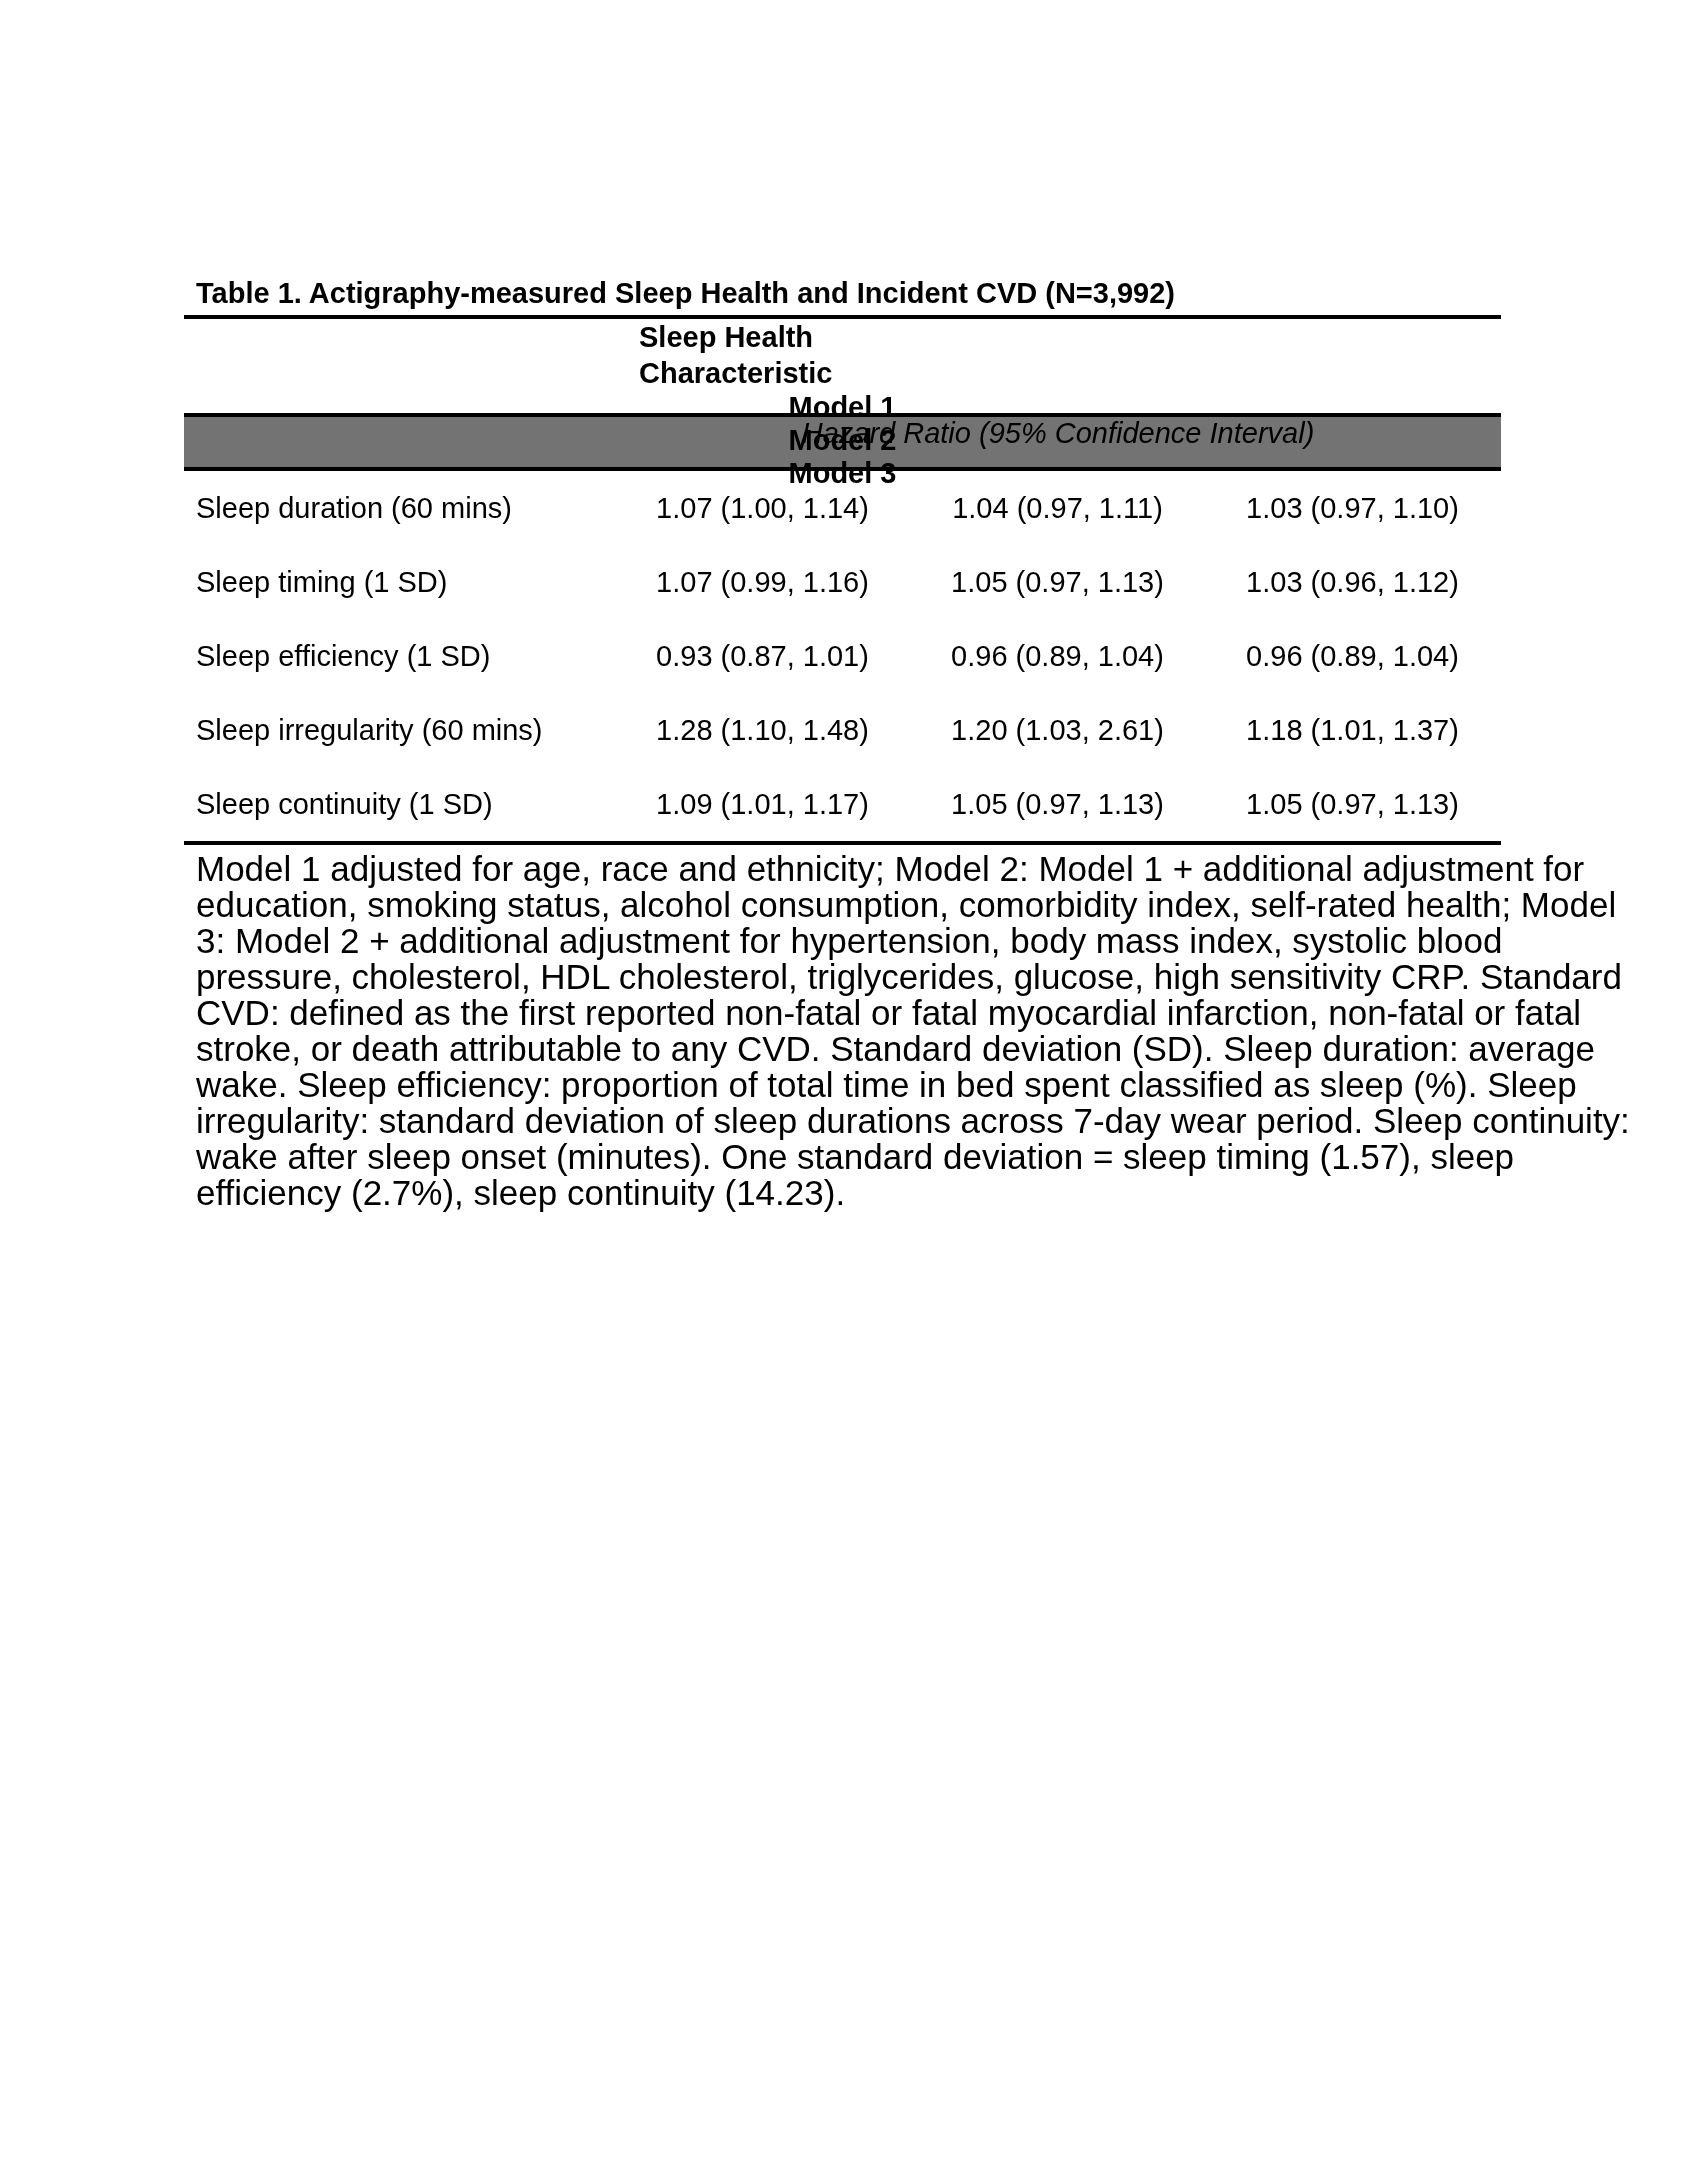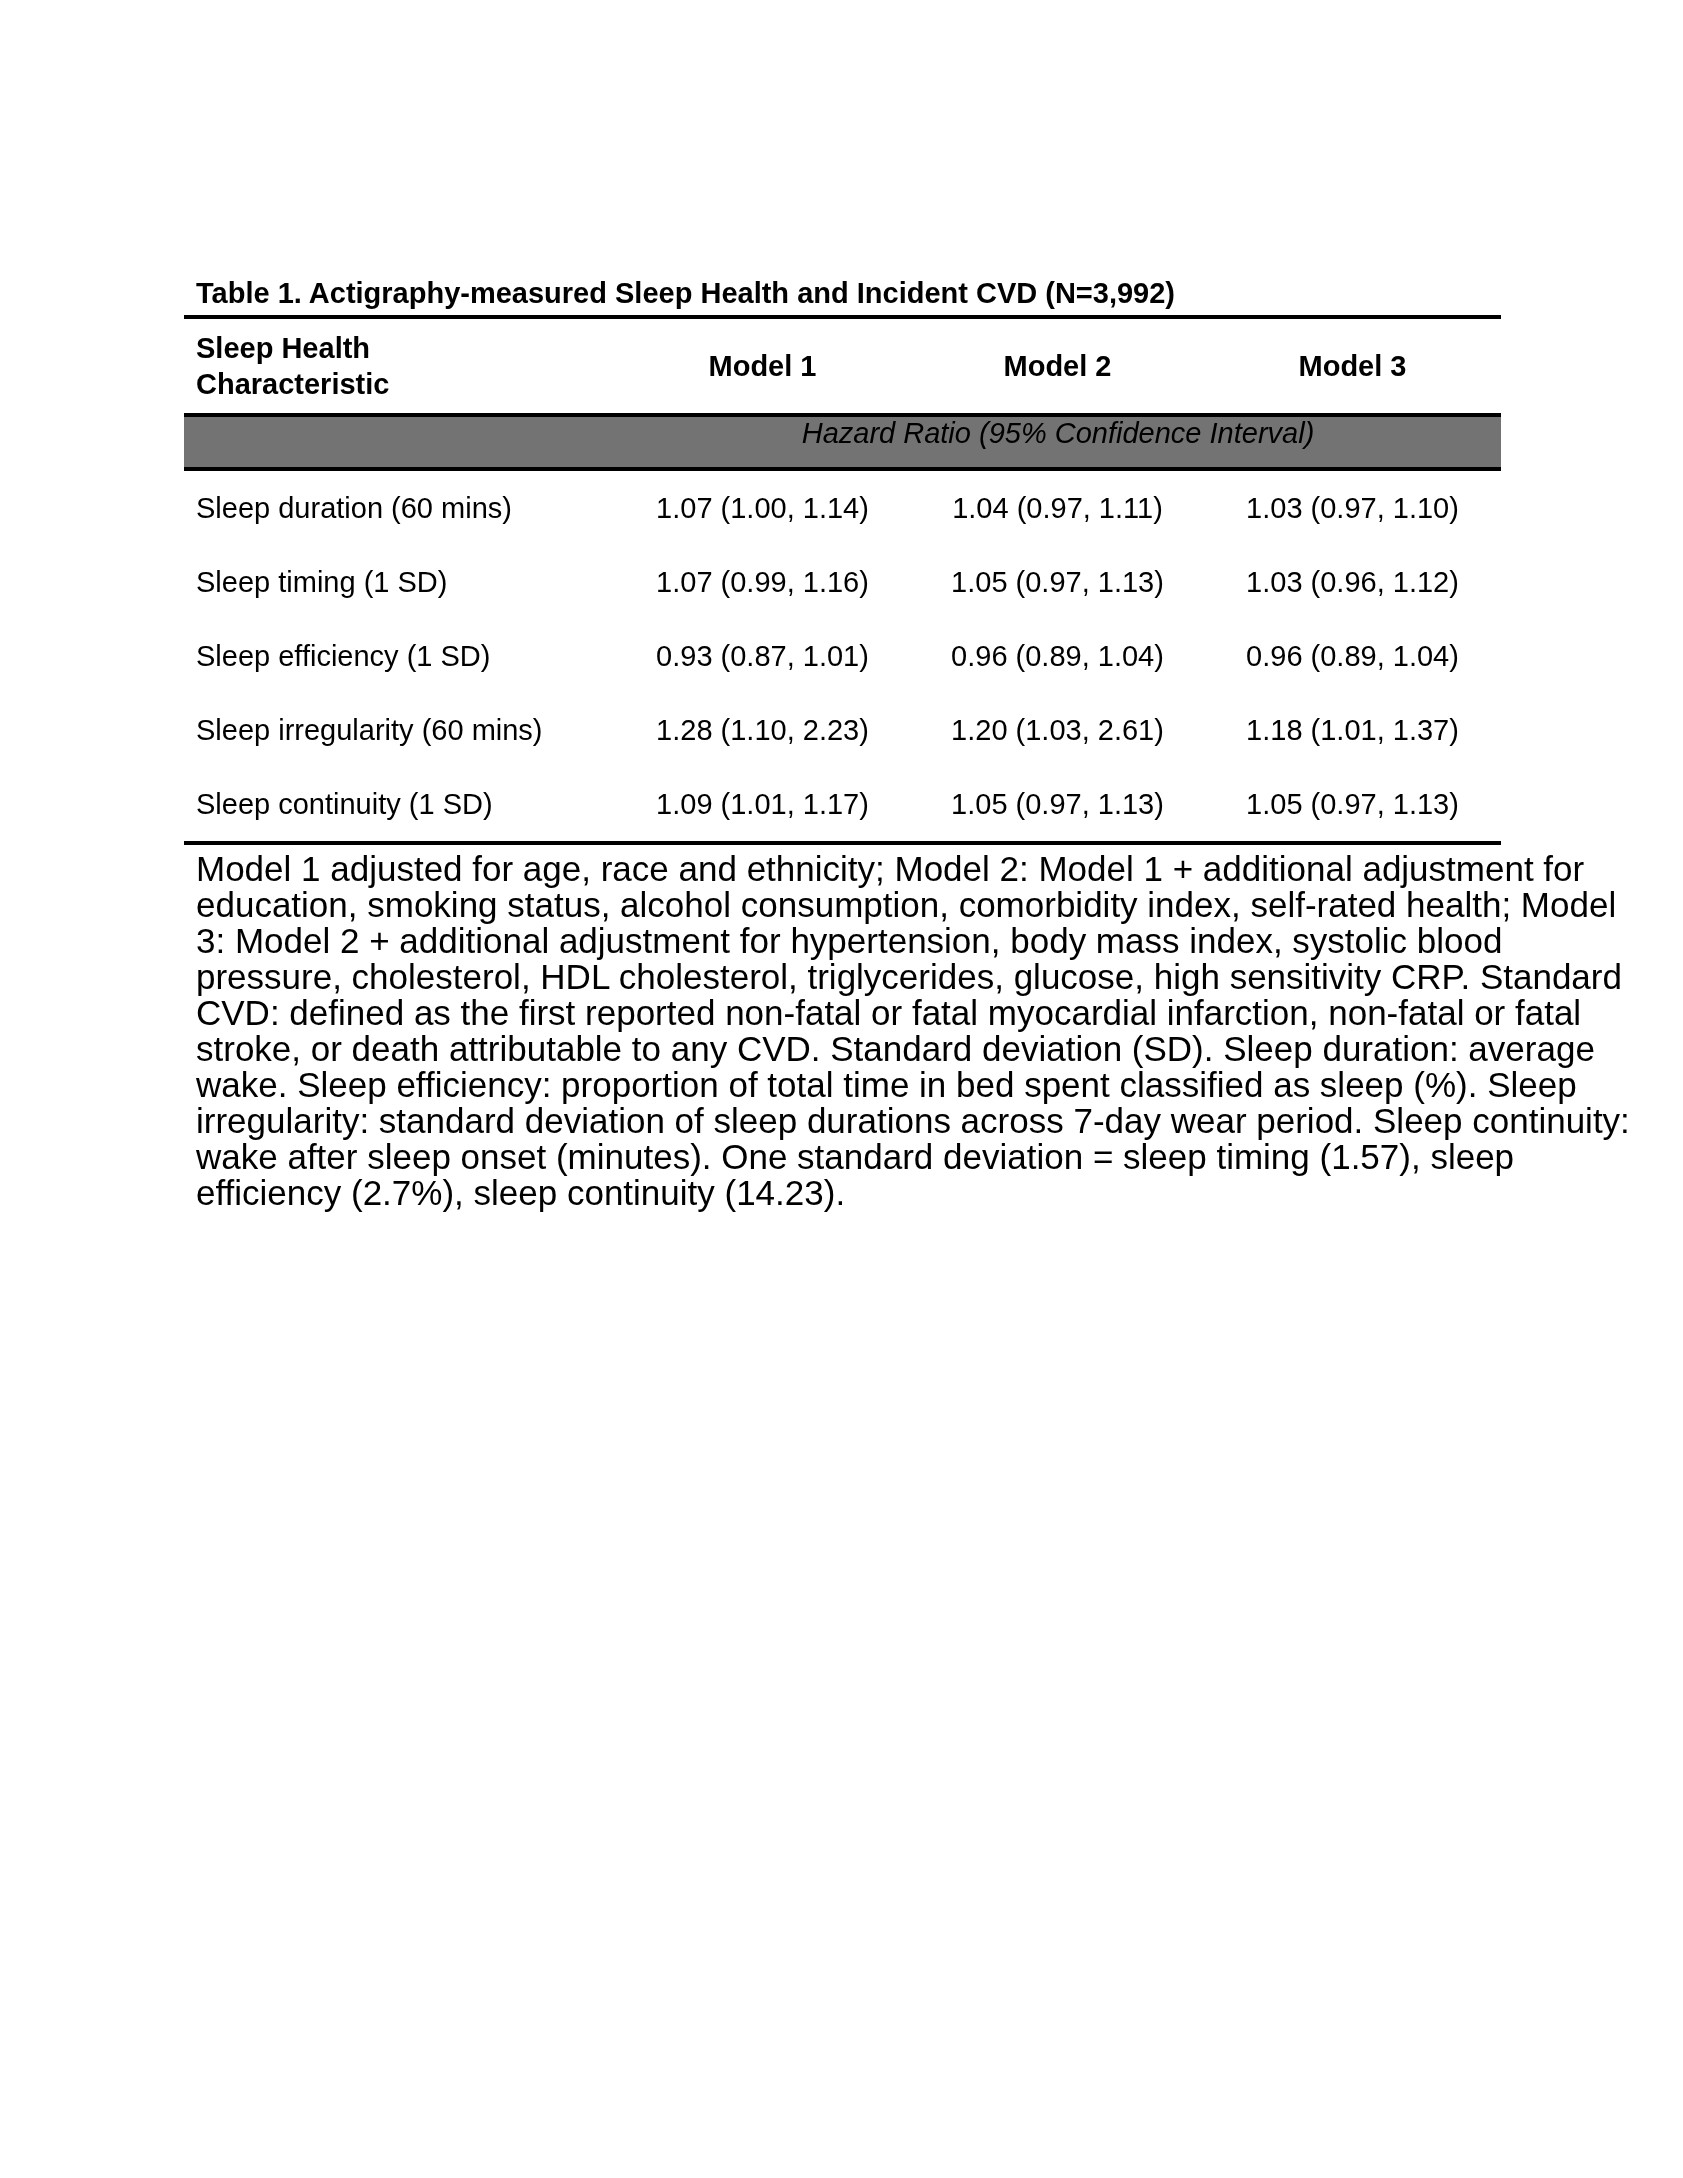--- a/index.html
+++ b/index.html
@@ -26,20 +26,21 @@
     font-weight: bold;
     line-height: 36px;
     padding: 0 0 4px 12px;
     border-bottom: 4px solid #000000;
     white-space: nowrap;
   }
   .header-row {
     display: flex;
     height: 94px;
     align-items: center;
+    flex-direction: column;
   }
   .cell-label {
     width: 431px;
     padding-left: 12px;
   }
   .cell-val {
     width: 295px;
     text-align: center;
   }
   .header-row .cell-label {
@@ -124,21 +125,21 @@
 
       <div class="data-row">
         <div class="cell-label">Sleep efficiency (1 SD)</div>
         <div class="cell-val">0.93 (0.87, 1.01)</div>
         <div class="cell-val">0.96 (0.89, 1.04)</div>
         <div class="cell-val">0.96 (0.89, 1.04)</div>
       </div>
 
       <div class="data-row">
         <div class="cell-label">Sleep irregularity (60 mins)</div>
-        <div class="cell-val bold">1.28 (1.10, 2.23)</div>
+        <div class="cell-val bold">1.28 (1.10, 1.48)</div>
         <div class="cell-val bold">1.20 (1.03, 2.61)</div>
         <div class="cell-val bold">1.18 (1.01, 1.37)</div>
       </div>
 
       <div class="data-row">
         <div class="cell-label">Sleep continuity (1 SD)</div>
         <div class="cell-val bold">1.09 (1.01, 1.17)</div>
         <div class="cell-val">1.05 (0.97, 1.13)</div>
         <div class="cell-val">1.05 (0.97, 1.13)</div>
       </div>

